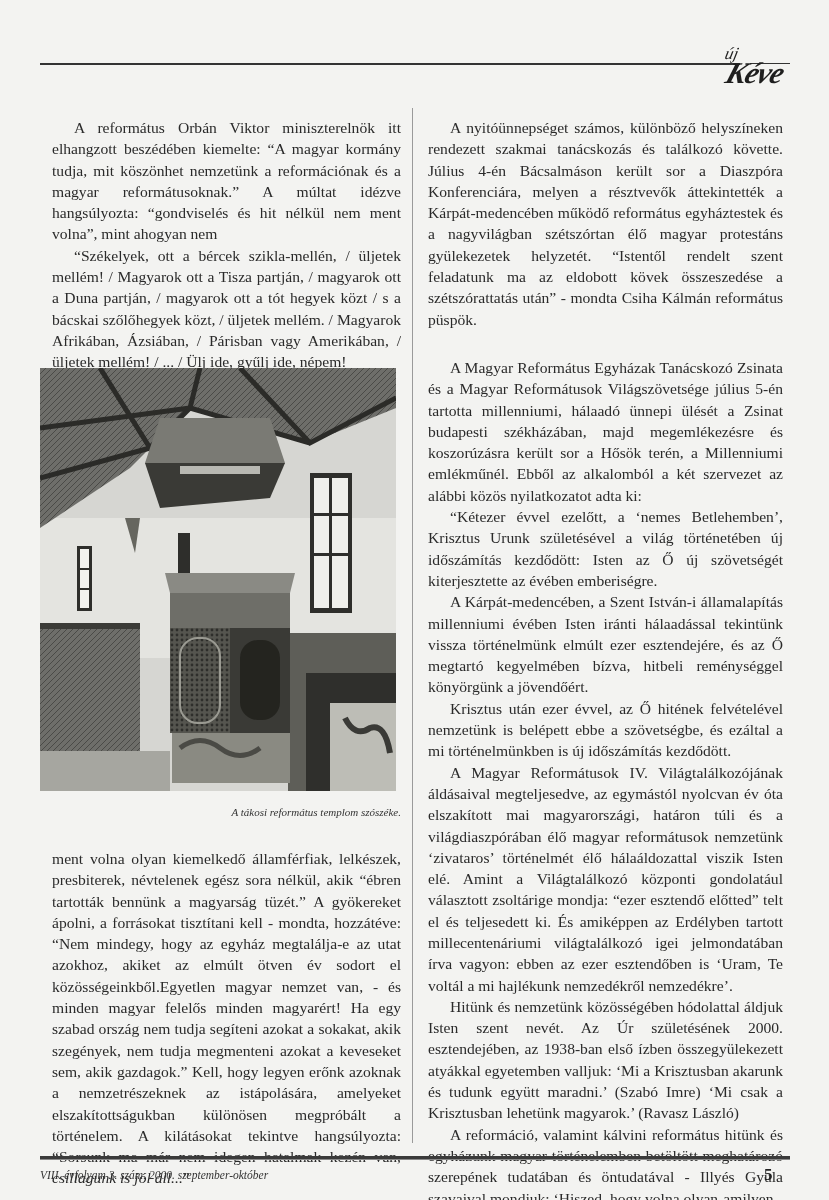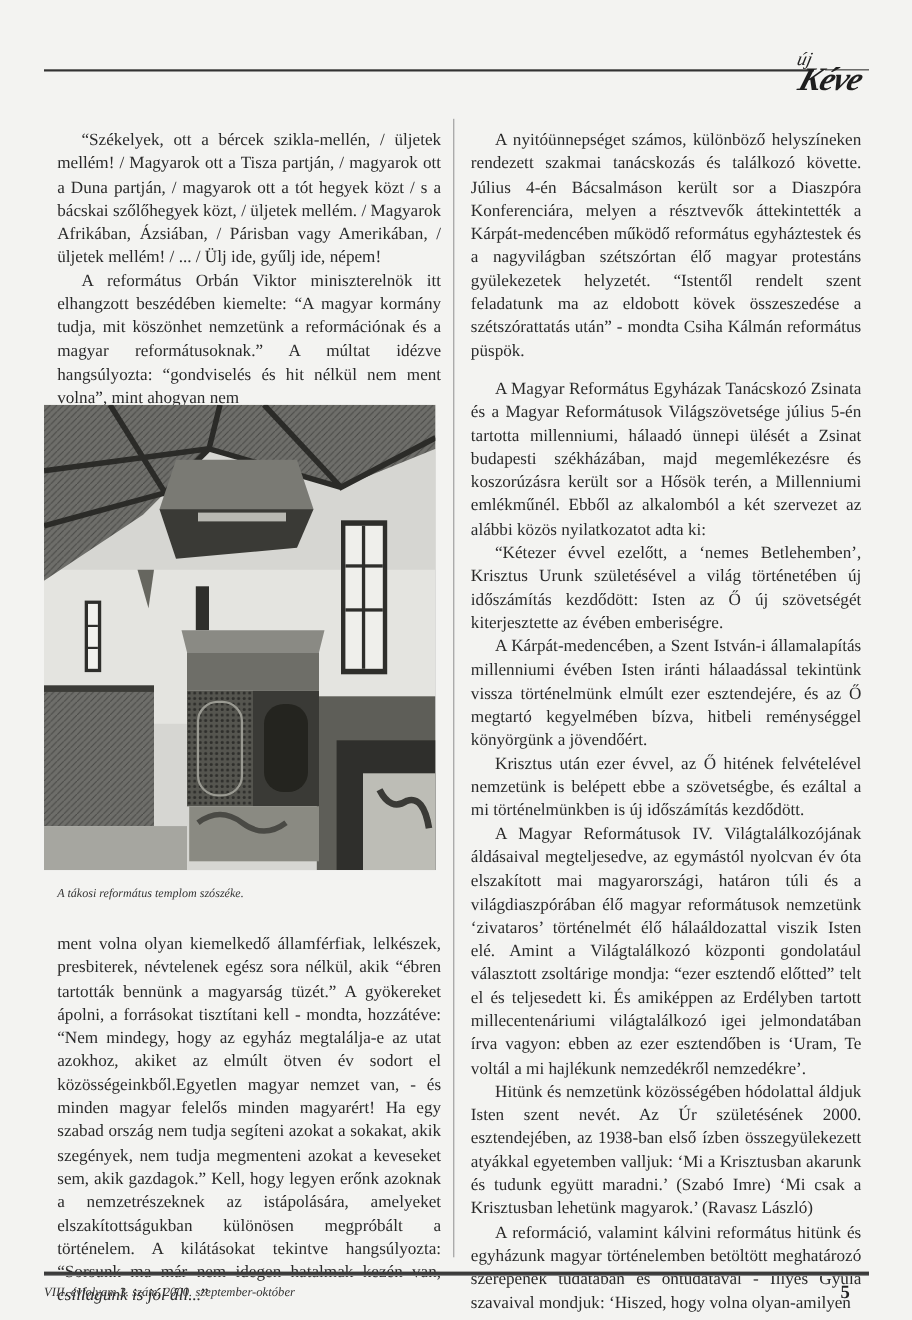--- a/index.html
+++ b/index.html
@@ -12,44 +12,44 @@
   .logo { position:absolute; left:705px; top:42px; width:100px; height:50px; }
   .logo .uj { position:absolute; left:20px; top:2px; font-style:italic; font-size:17px; font-family:"Liberation Serif", serif; color:#222; transform:skewX(-12deg); }
   .logo .keve { position:absolute; left:22px; top:14px; font-style:italic; font-weight:bold; font-size:30px; font-family:"Liberation Serif", serif; color:#1e1e1e; transform:skewX(-18deg); letter-spacing:-1px; }
 
   .col { position:absolute; font-size:15.6px; line-height:21.3px; text-align:justify; }
   .col p { margin:0; text-indent:22px; }
   .col p.noind { text-indent:0; }
   .col-left-top { left:52px; top:117px; width:349px; }
   .col-left-bot { left:52px; top:848px; width:349px; }
   .col-right { left:428px; top:117px; width:355px; }
-  .col-right p.gap { margin-top:13px; }
+  .col-right p.gap { margin-top:27px; }
   .divider { position:absolute; left:412px; top:108px; width:1px; height:1035px; background:#9a9a9a; }
 
   .photo { position:absolute; left:40px; top:368px; width:356px; height:423px; overflow:hidden; background:#cfcfcb; }
-  .caption { position:absolute; left:52px; top:806px; width:349px; text-align:left; font-style:italic; font-size:11px; color:#333; }
+  .caption { position:absolute; left:52px; top:806px; width:349px; text-align:right; font-style:italic; font-size:11px; color:#333; }
 
   .footer-rule { position:absolute; left:40px; top:1156px; width:750px; height:3px; background:#3a3a3a; border-bottom:1px solid #888; }
   .footer-text { position:absolute; left:40px; top:1169px; font-style:italic; font-size:11.5px; color:#333; font-family:Liberation Serif, serif; }
   .page-num { position:absolute; left:764px; top:1165px; font-weight:bold; font-size:17px; color:#222; }
   i.em { }
 </style>
 </head>
 <body>
 
 <div class="header-rule"></div>
 <div class="header-rule-r"></div>
 <div class="logo">
   <span class="uj">új</span>
   <span class="keve">Kéve</span>
 </div>
 
 <div class="col col-left-top">
+  <p>A református Orbán Viktor miniszterelnök itt elhangzott beszédében kiemelte: “A magyar kormány tudja, mit köszönhet nemzetünk a reformációnak és a magyar reformátusoknak.” A múltat idézve hangsúlyozta: “gondviselés és hit nélkül nem ment volna”, mint ahogyan nem</p>
   <p>“Székelyek, ott a bércek szikla-mellén, / üljetek mellém! / Magyarok ott a Tisza partján, / magyarok ott a Duna partján, / magyarok ott a tót hegyek közt / s a bácskai szőlőhegyek közt, / üljetek mellém. / Magyarok Afrikában, Ázsiában, / Párisban vagy Amerikában, / üljetek mellém! / ... / Ülj ide, gyűlj ide, népem!</p>
-  <p>A református Orbán Viktor miniszterelnök itt elhangzott beszédében kiemelte: “A magyar kormány tudja, mit köszönhet nemzetünk a reformációnak és a magyar reformátusoknak.” A múltat idézve hangsúlyozta: “gondviselés és hit nélkül nem ment volna”, mint ahogyan nem</p>
 </div>
 
 <div class="photo">
   <svg width="356" height="423" viewBox="0 0 356 423">
     <defs>
       <pattern id="tex" width="6" height="6" patternUnits="userSpaceOnUse">
         <rect width="6" height="6" fill="#6e6e6a"></rect>
         <path d="M0 6 L6 0" stroke="#4a4a47" stroke-width="1"></path>
       </pattern>
       <pattern id="tex2" width="5" height="5" patternUnits="userSpaceOnUse">

